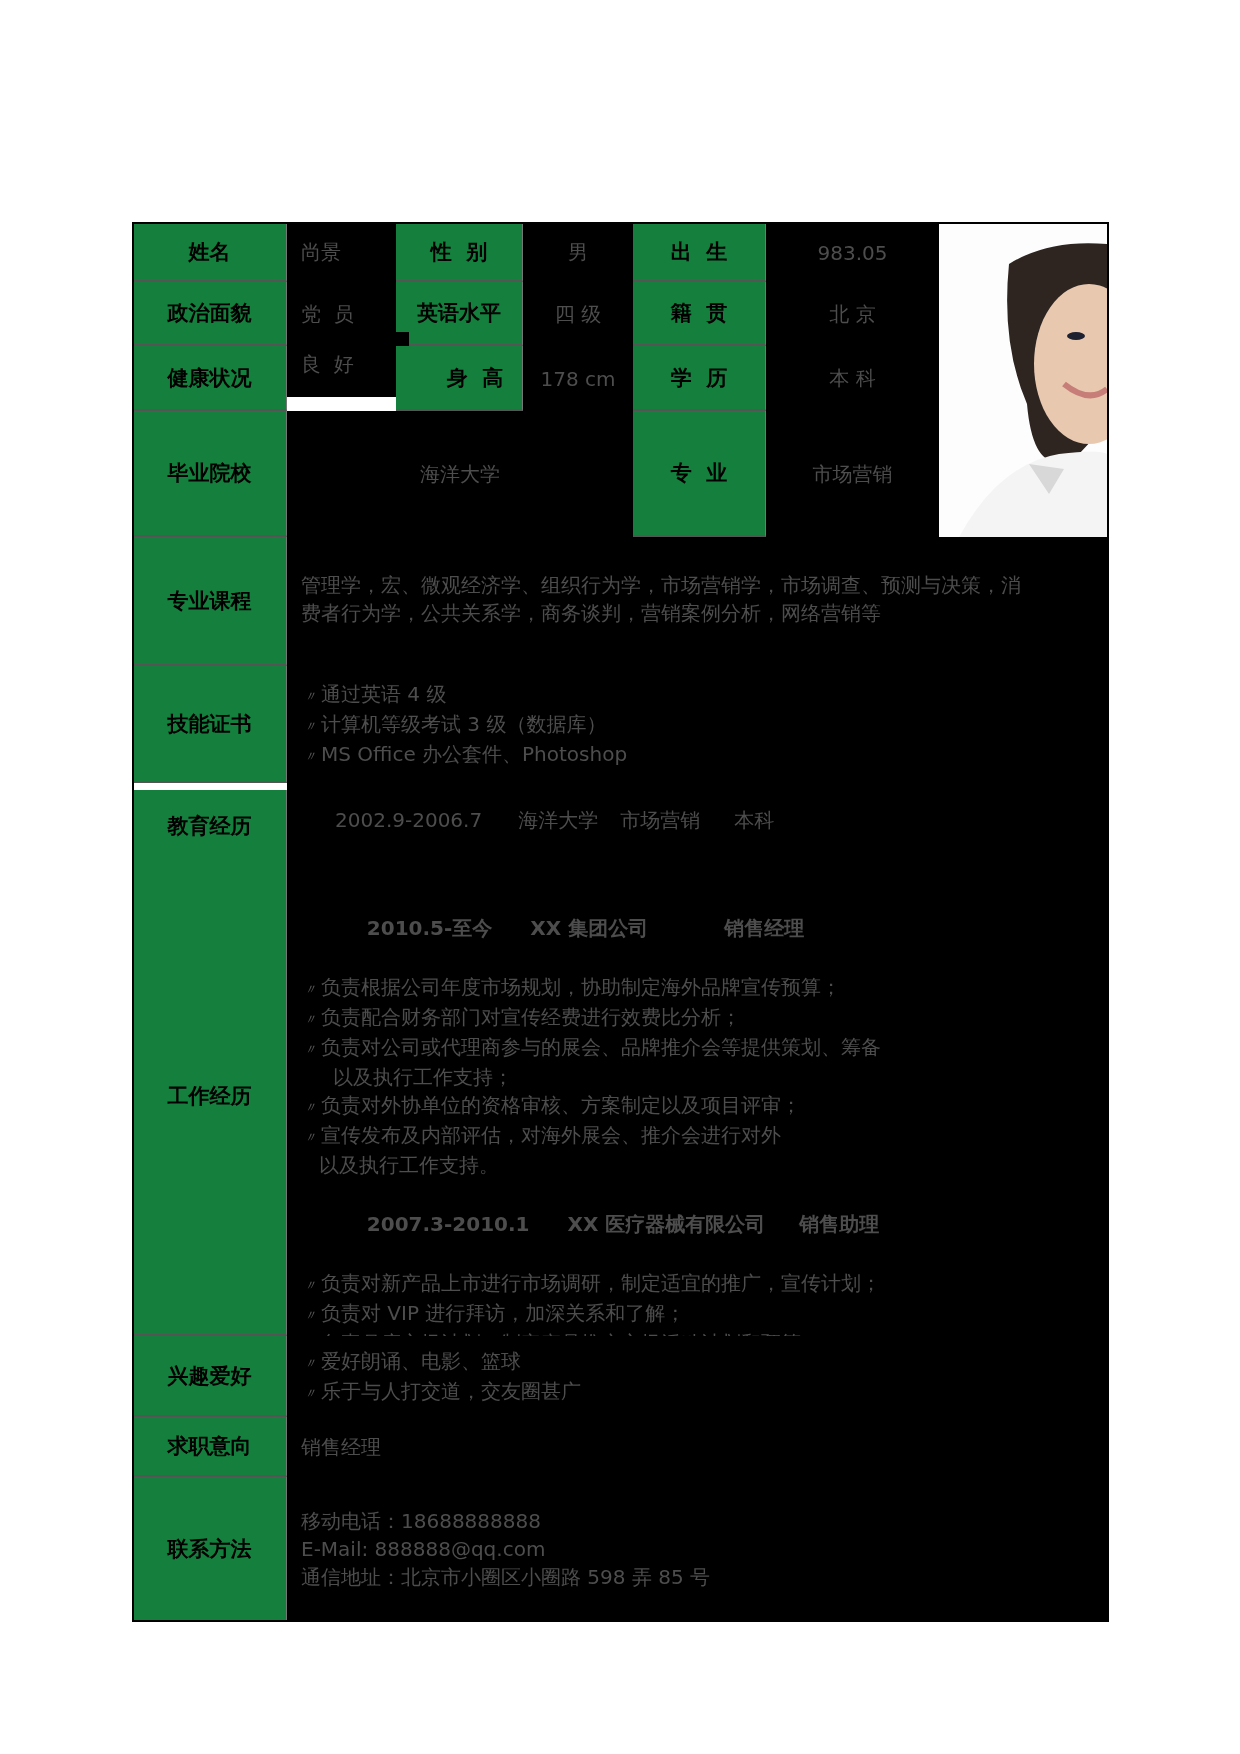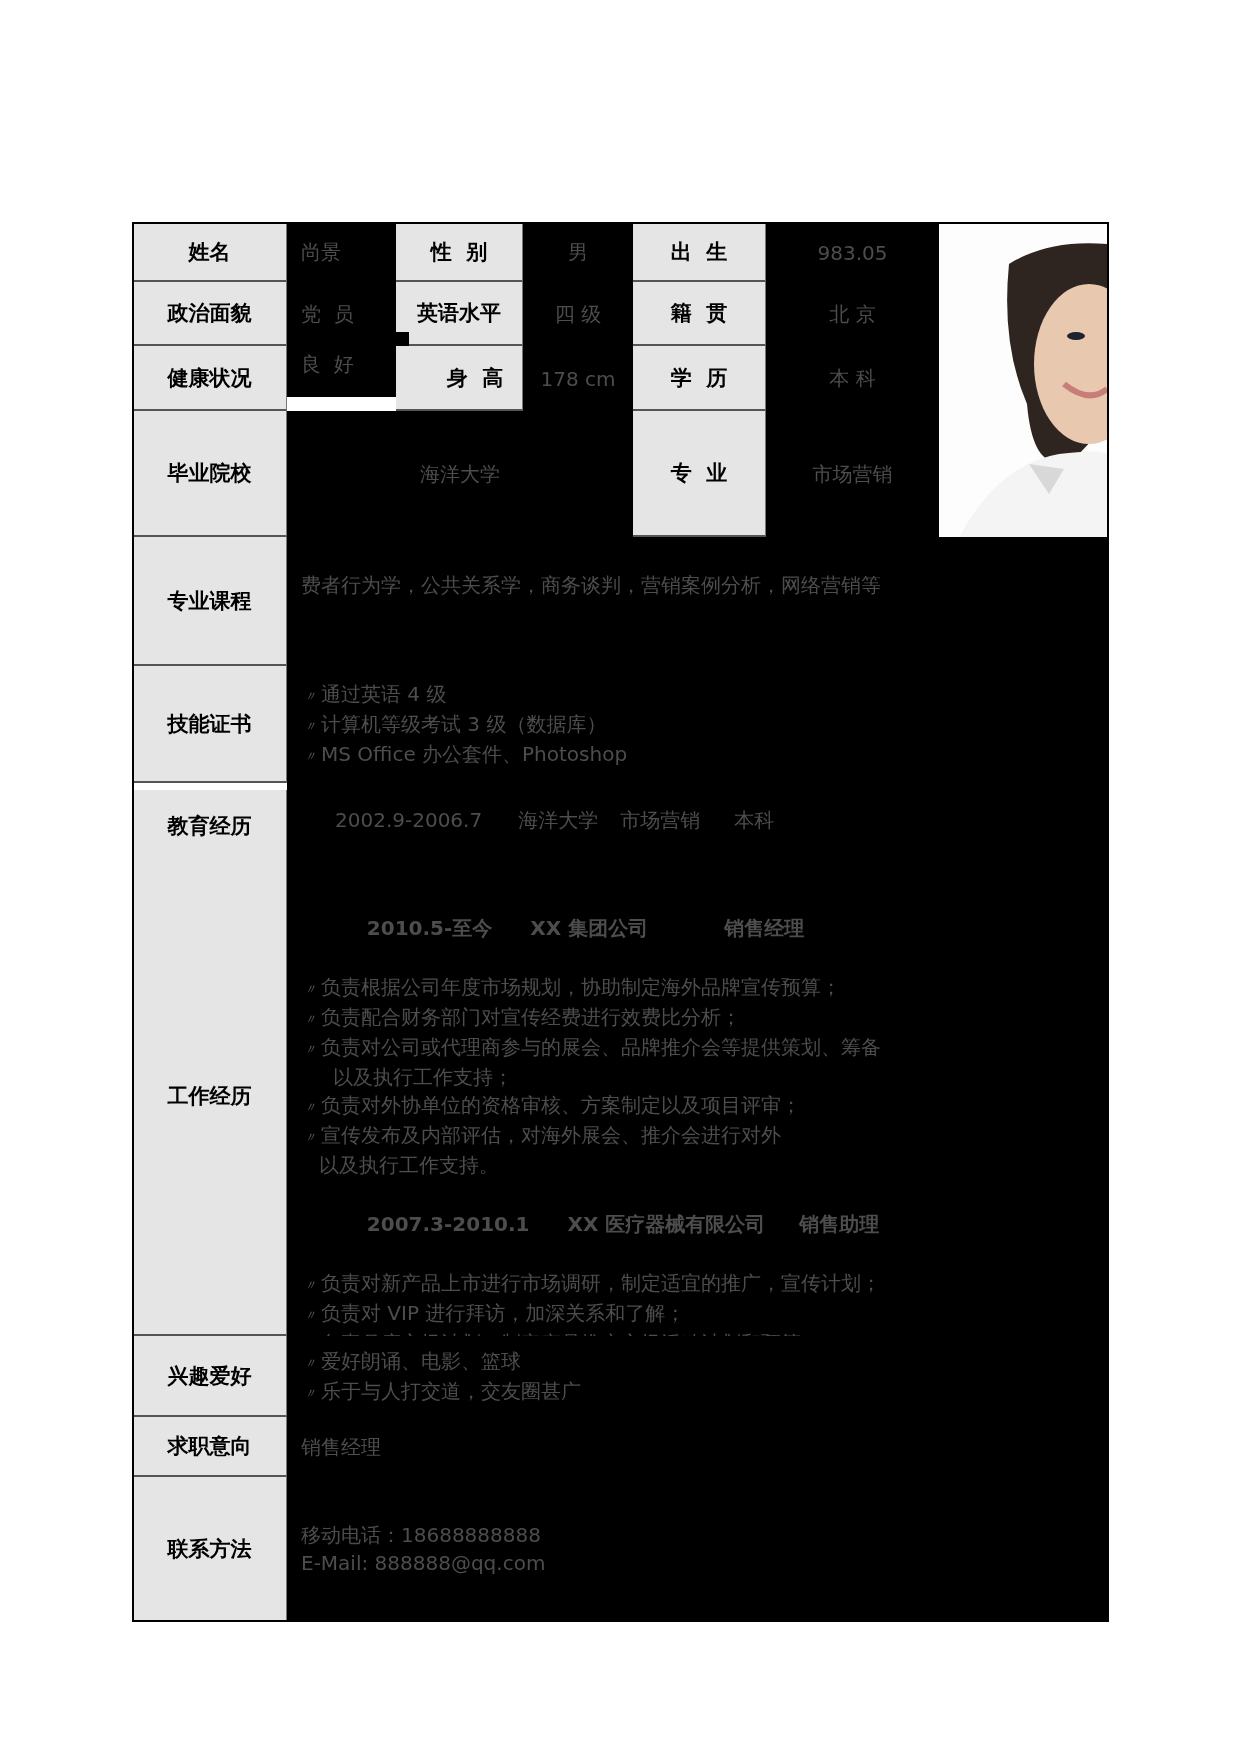--- a/index.html
+++ b/index.html
@@ -1,19 +1,19 @@
 <!DOCTYPE html>
 <html><head>
 <meta charset="utf-8">
 <style>
   html, body { margin: 0; padding: 0; background: #ffffff; }
   body { width: 1240px; height: 1754px; position: relative; overflow: hidden;
          font-family: "DejaVu Sans", "Liberation Sans", sans-serif; }
   .cell { position: absolute; box-sizing: border-box; display: flex; align-items: center; }
-  .lbl { background: #e5e5e5; color: #000; font-weight: bold; font-size: 21px;
+  .lbl { background: #15803d; color: #000; font-weight: bold; font-size: 21px;
          justify-content: center; border-bottom: 2px solid #555; border-right: 1px solid #777; }
   .val { background: #000; color: #4d4d4d; font-size: 20px; }
   .val.center { justify-content: center; }
   .val.left { justify-content: flex-start; padding-left: 14px; }
   .frame { position: absolute; left: 132px; top: 222px; width: 977px; height: 1400px;
            border: 2px solid #000; box-sizing: border-box; pointer-events: none; }
   .photo { position: absolute; left: 939px; top: 224px; width: 168px; height: 313px;
            background: #fdfdfd; overflow: hidden; }
   .block { flex-direction: column; align-items: flex-start; justify-content: center; }
   .line { white-space: pre; line-height: 28px; font-size: 20px; color: #4d4d4d; }
@@ -57,20 +57,21 @@
     <ellipse cx="150" cy="140" rx="55" ry="80" fill="#e8c9b0"></ellipse>
     <ellipse cx="137" cy="112" rx="9" ry="4" fill="#1d2130"></ellipse>
     <path d="M125 160 Q150 180 168 165" stroke="#c77e78" stroke-width="6" fill="none"></path>
     <path d="M20 313 Q60 240 120 230 Q160 225 168 230 L168 313 Z" fill="#f4f4f4"></path>
     <path d="M90 240 L110 270 L125 245 Z" fill="#d8d8d8"></path>
   </svg>
 </div>
 
 <div class="cell lbl" style="left:133px;top:537px;width:154px;height:129px;">专业课程</div>
 <div class="cell val block" style="left:287px;top:537px;width:821px;height:129px;padding:10px 0 30px 14px;justify-content:flex-start;padding-top:34px;">
+  <div class="line">管理学，宏、微观经济学、组织行为学，市场营销学，市场调查、预测与决策，消</div>
   <div class="line">费者行为学，公共关系学，商务谈判，营销案例分析，网络营销等</div>
 </div>
 
 <div class="cell lbl" style="left:133px;top:666px;width:154px;height:117px;">技能证书</div>
 <div class="cell val block" style="left:287px;top:666px;width:821px;height:117px;padding-left:16px;">
   <div class="line"><span class="bullet">〃</span><span>通过英语 4 级</span></div>
   <div class="line"><span class="bullet">〃</span><span>计算机等级考试 3 级（数据库）</span></div>
   <div class="line"><span class="bullet">〃</span><span>MS Office 办公套件、Photoshop</span></div>
 </div>
 
@@ -111,15 +112,16 @@
   <div class="line"><span class="bullet">〃</span><span>乐于与人打交道，交友圈甚广</span></div>
 </div>
 
 <div class="cell lbl" style="left:133px;top:1417px;width:154px;height:60px;">求职意向</div>
 <div class="cell val left" style="left:287px;top:1417px;width:821px;height:60px;">销售经理</div>
 
 <div class="cell lbl" style="left:133px;top:1477px;width:154px;height:144px;border-bottom:none;">联系方法</div>
 <div class="cell val block" style="left:287px;top:1477px;width:821px;height:144px;padding-left:14px;">
   <div class="line"><span>移动电话：</span><span class="bold">18688888888</span></div>
   <div class="line"><span>E-Mail: </span><span>888888@qq.com</span></div>
+  <div class="line"><span>通信地址：</span><span>北京市小圈区小圈路 598 弄 85 号</span></div>
 </div>
 
 <div class="frame"></div>
 
 </body></html>

